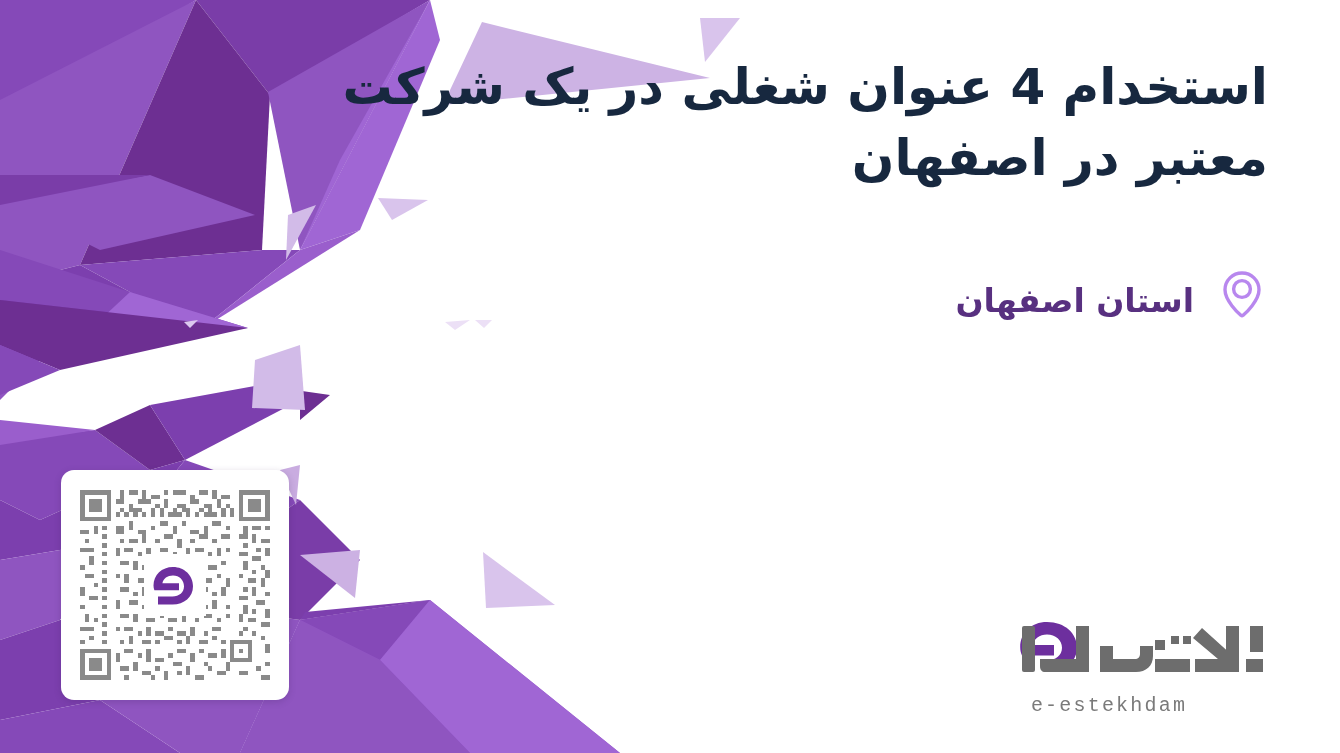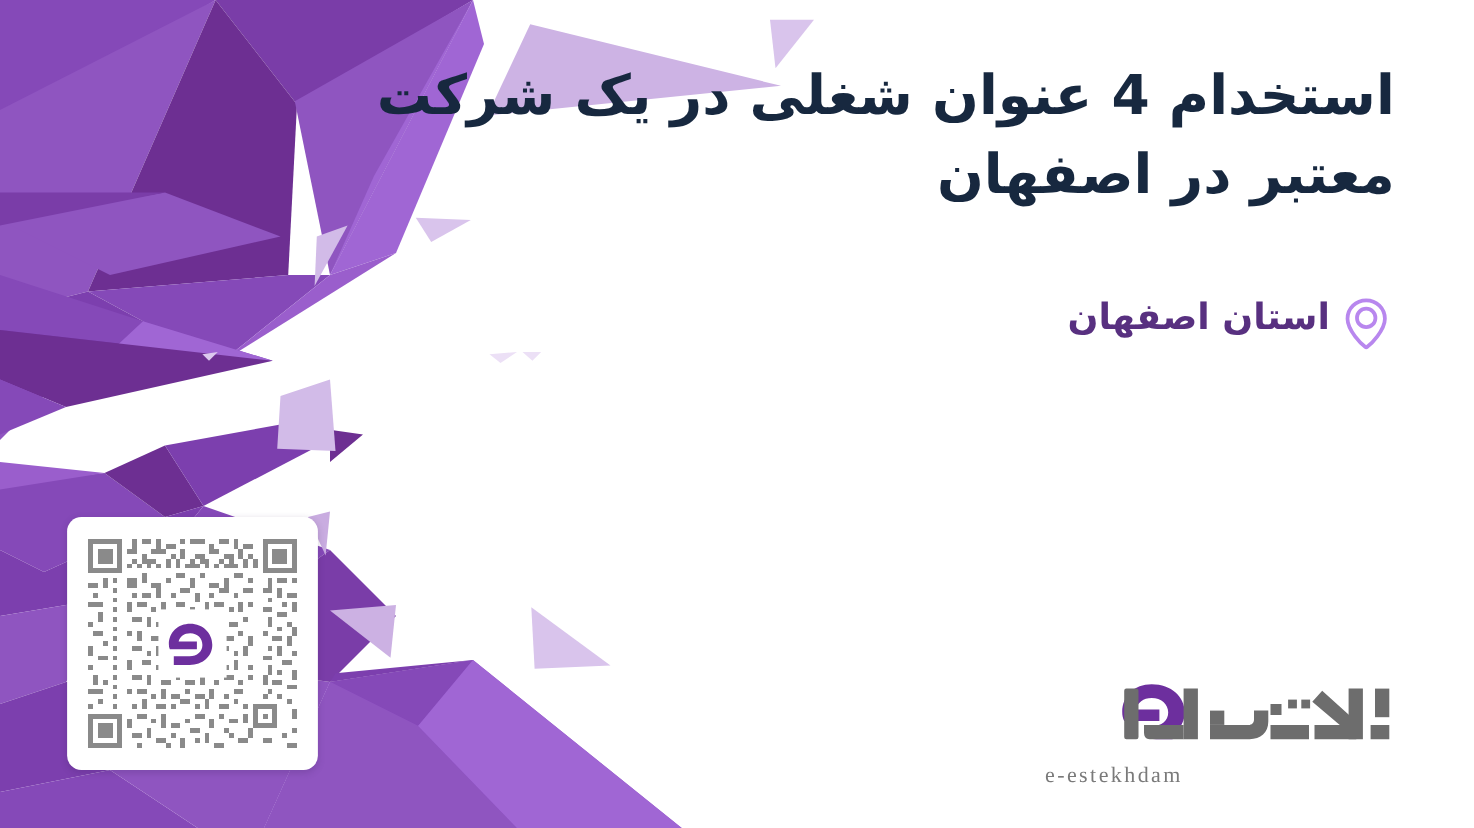--- a/index.html
+++ b/index.html
@@ -52,23 +52,23 @@
   .info-rows {
     position: absolute;
     top: 268px;
     right: 72px;
     width: 1000px;
     z-index: 3;
   }
   .info-row {
     display: flex;
     flex-direction: row;
-    align-items: flex-start;
+    align-items: flex-end;
     justify-content: flex-start;
-    gap: 7px;
+    gap: 22px;
     margin-bottom: 38px;
   }
   .info-icon {
     flex: 0 0 auto;
     width: 52px;
     height: 52px;
     display: flex;
     align-items: center;
     justify-content: center;
   }
@@ -128,22 +128,22 @@
     z-index: 4;
     text-align: center;
   }
   .brand-mark { display: block; }
   .brand-sub {
     margin-top: 16px;
     font-size: 20px;
     color: #7a7a7a;
     letter-spacing: 2.2px;
     direction: ltr;
-    text-align: left;
-    font-family: Liberation Serif, serif;
+    text-align: center;
+    font-family: Liberation Mono, monospace;
   }
 </style>
 </head>
 <body>
 
 <div id="banner">
 
   <svg id="bg-art" viewBox="0 0 1340 753" preserveAspectRatio="none" aria-hidden="true">
     <rect x="0" y="0" width="1340" height="753" fill="#ffffff"></rect>
 

